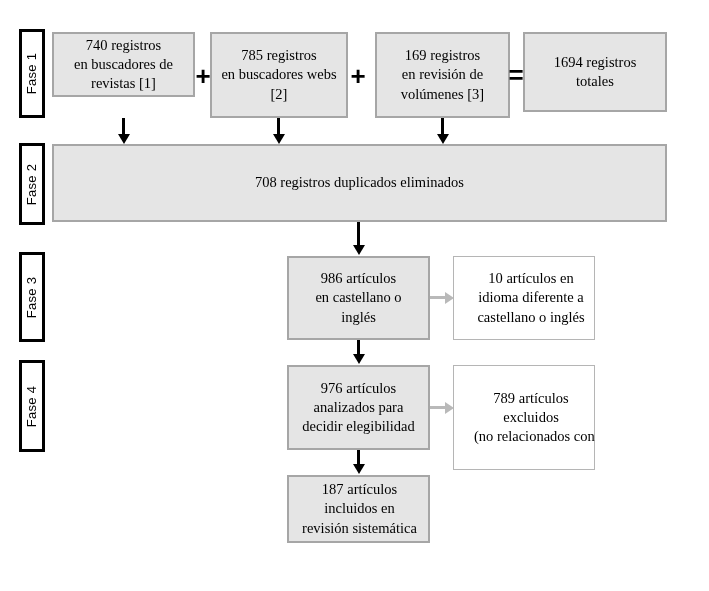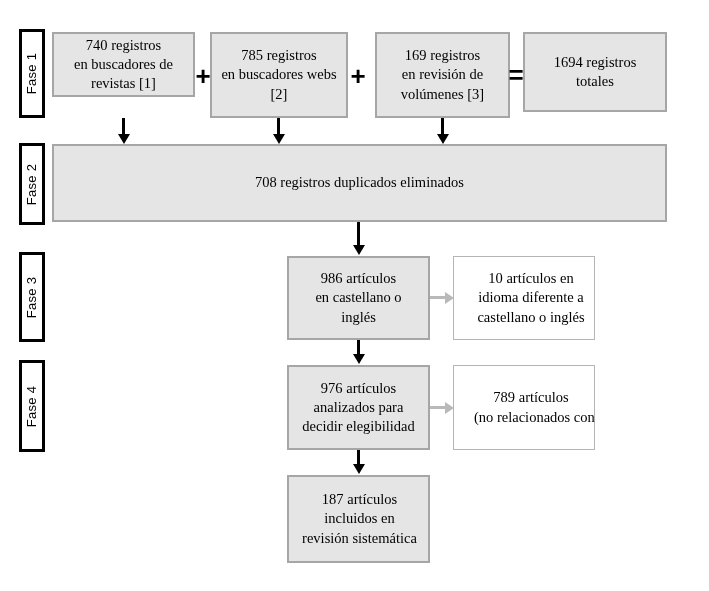--- a/index.html
+++ b/index.html
@@ -201,30 +201,31 @@
   <div class="box box-filled" style="left:287px; top:365px; width:143px; height:85px;">
     <div class="lines">
       <div>976 artículos</div>
       <div>analizados para</div>
       <div>decidir elegibilidad</div>
     </div>
   </div>
 
   <div class="h-arrow" style="left:430px; top:406px; width:16px;"></div>
 
-  <div class="box box-outline" style="left:453px; top:365px; width:142px; height:85px;">
+  <div class="box box-outline" style="left:453px; top:365px; width:142px; height:105px;">
     <div class="lines">
       <div>789 artículos</div>
+      <div>excluidos</div>
       <div>(no relacionados con</div>
     </div>
   </div>
 
   <div class="v-arrow" style="left:357px; top:450px; height:15px;"></div>
 
-  <div class="box box-filled" style="left:287px; top:475px; width:143px; height:88px;padding-left:8px;">
+  <div class="box box-filled" style="left:287px; top:475px; width:143px; height:68px;padding-left:8px;">
     <div class="lines">
       <div>187 artículos</div>
       <div>incluidos en</div>
       <div>revisión sistemática</div>
     </div>
   </div>
 
 </div>
 
 </body></html>

